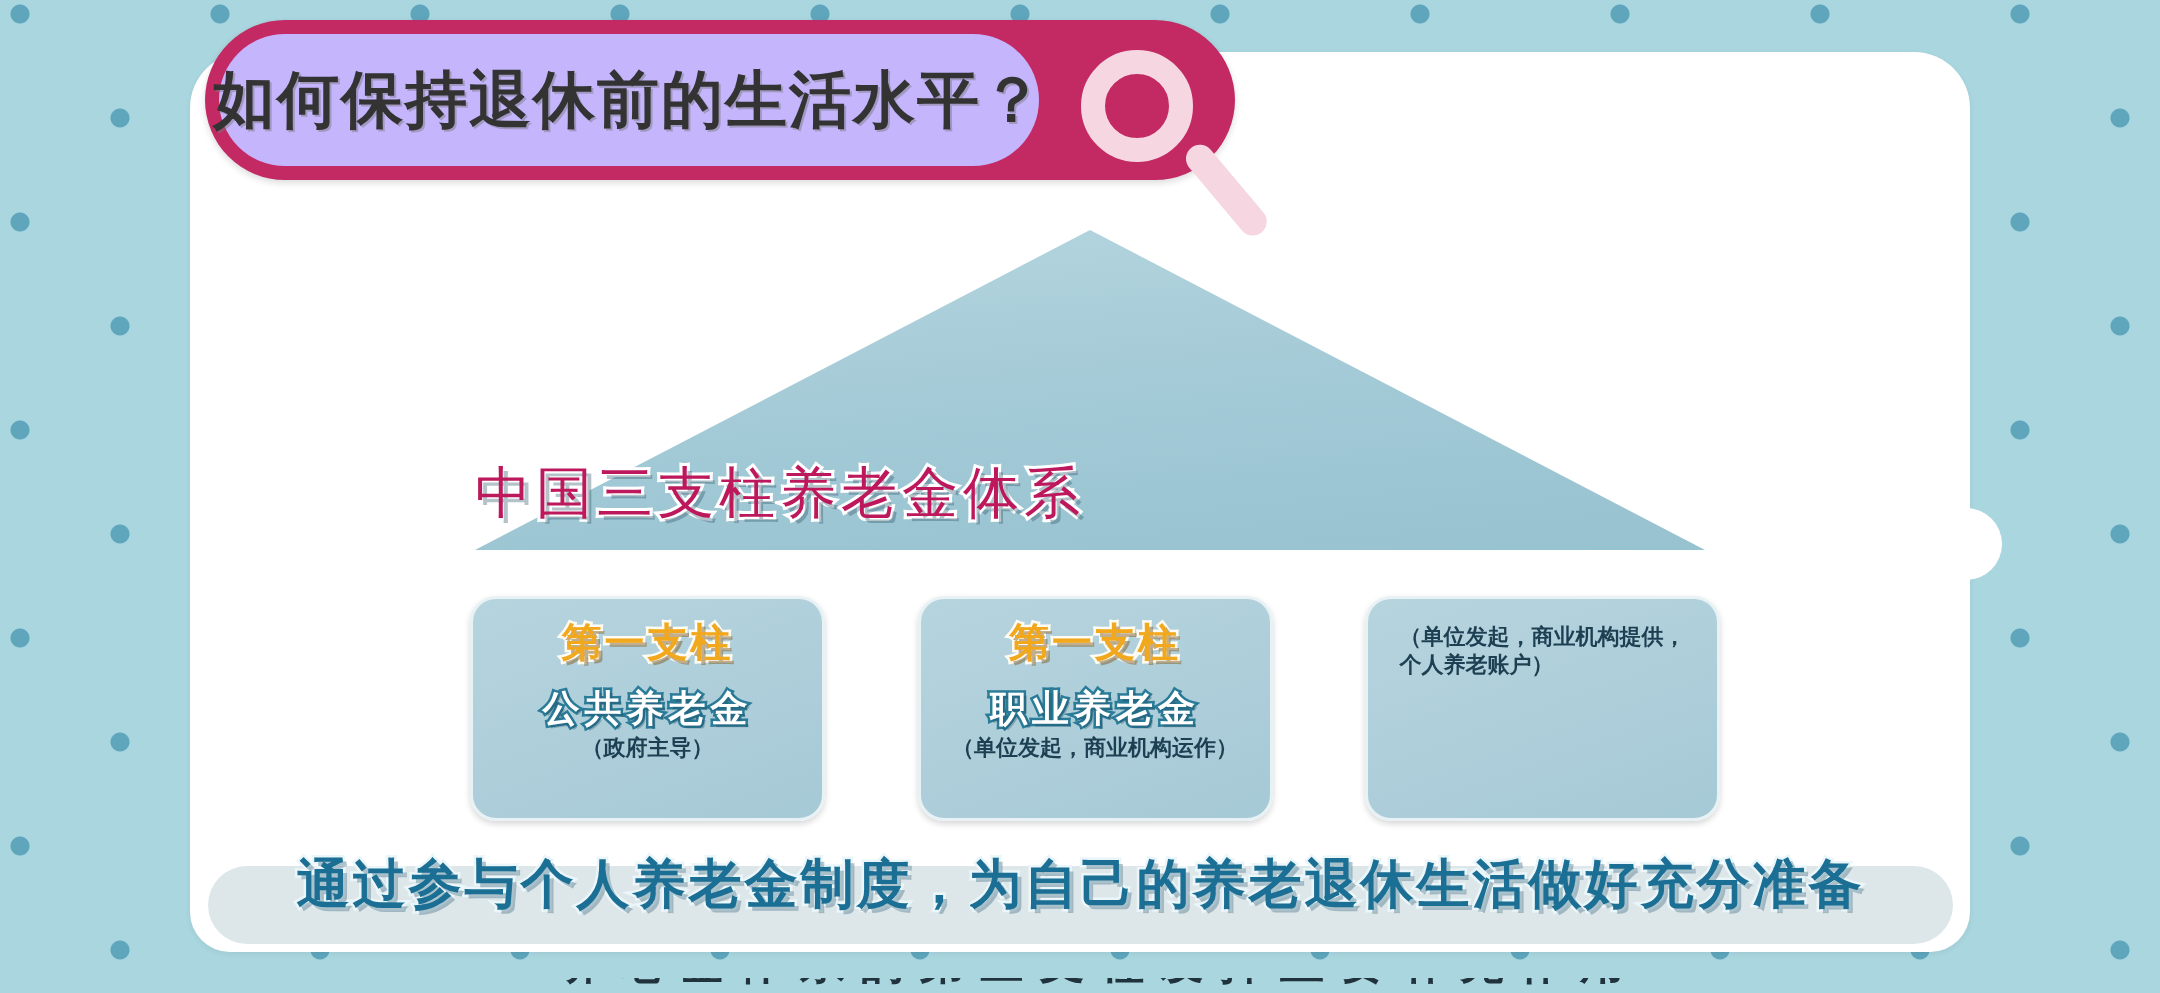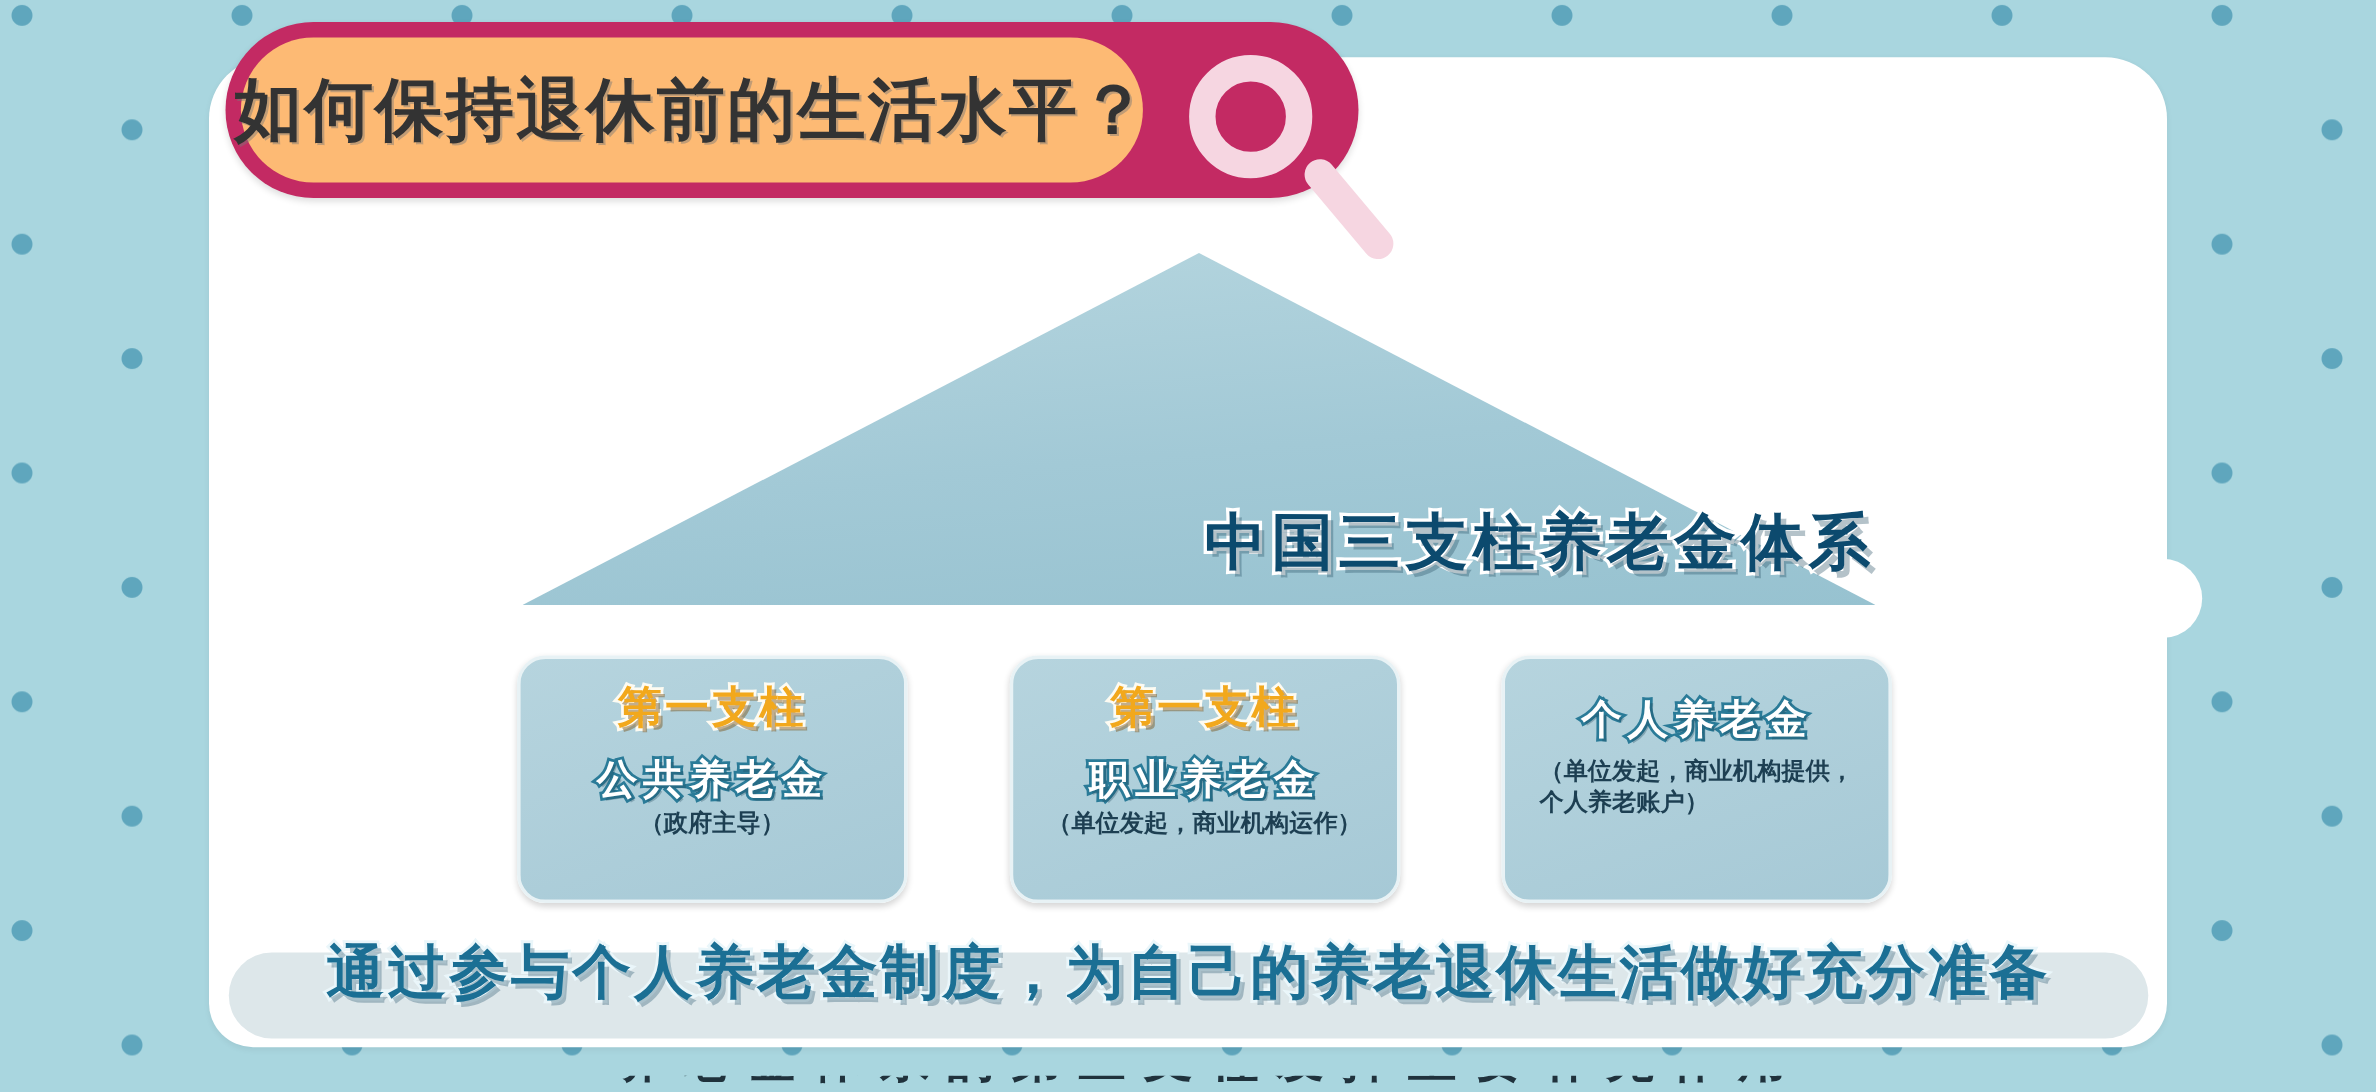--- a/index.html
+++ b/index.html
@@ -40,21 +40,21 @@
   #title-pill{
     position:absolute;left:205px;top:20px;width:1030px;height:160px;
     border-radius:84px;
     background:#c32a63;
     box-shadow:0 3px 7px rgba(0,0,0,.14);
     overflow:visible;
   }
   #title-inner{
     position:absolute;left:14px;top:14px;
     width:820px;height:132px;
-    background:#fdba74;
+    background:#c4b5fd;
     border-radius:70px;
     display:flex;align-items:center;justify-content:center;
   }
   #title-text{
     font-size:62px;font-weight:bold;color:#333333;
     letter-spacing:2px;
     text-shadow:2px 2px 0 rgba(120,120,120,.45);
     white-space:nowrap;
   }
   
@@ -72,23 +72,23 @@
 
   
   #pyramid-wrap{position:absolute;left:475px;top:230px;width:1230px;height:320px;}
   #pyramid{
     position:absolute;inset:0;
     background:linear-gradient(175deg,#b6d6df 0%,#a2c9d6 55%,#97c2d0 100%);
     clip-path:polygon(50% 0%, 100% 100%, 0% 100%);
     filter:drop-shadow(0 3px 3px rgba(0,0,0,.18));
   }
   #pyramid-title{
-    position:absolute;left:0;right:0;bottom:18px;text-align:right;
-    font-size:56px;font-weight:bold;letter-spacing:5px;
-    color:#0c4a6e;
+    position:absolute;left:0;right:0;bottom:18px;text-align:left;
+    font-size:56px;font-weight:normal;letter-spacing:5px;
+    color:#be185d;
     -webkit-text-stroke:6px #ffffff;
     paint-order:stroke fill;
     text-shadow:5px 5px 0 rgba(40,80,100,.35);
     white-space:nowrap;
   }
 
   
   #cards{
     position:absolute;left:470px;top:596px;width:1250px;height:225px;
     display:flex;justify-content:space-between;
@@ -187,21 +187,20 @@
     <div class="card-note">（政府主导）</div>
   </div>
 
   <div class="card">
     <div class="card-head">第一支柱</div>
     <div class="card-sub">职业养老金</div>
     <div class="card-note">（单位发起，商业机构运作）</div>
   </div>
 
   <div class="card">
-    <div class="card-sub">个人养老金</div>
     <div class="card-note tight">
       <div>（单位发起，商业机构提供，</div>
       <div>个人养老账户）</div>
     </div>
   </div>
 
 </div>
 
 <div id="bottom-banner"></div>
 <div id="bottom-text">通过参与个人养老金制度，为自己的养老退休生活做好充分准备</div>

